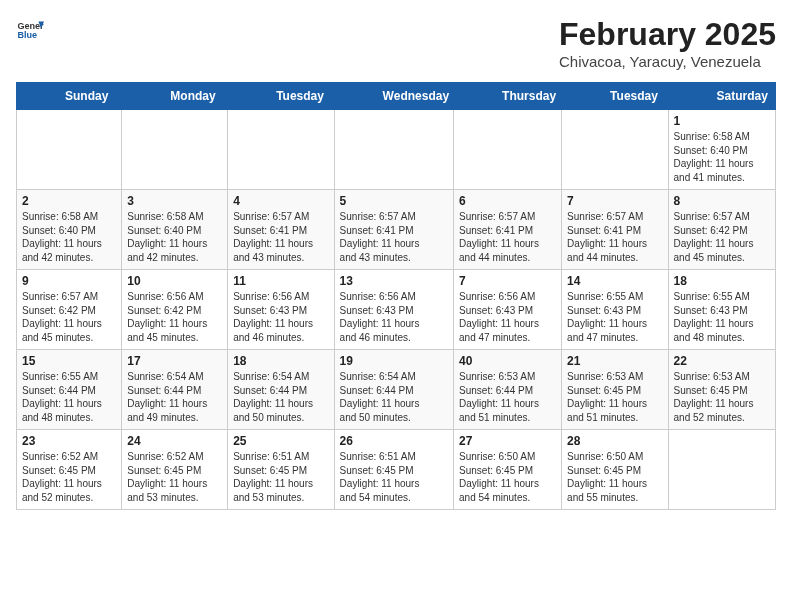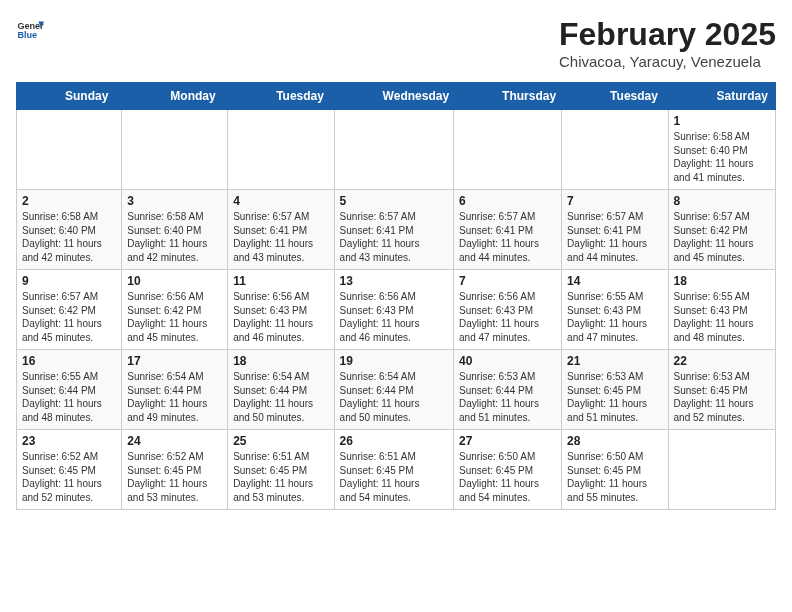--- a/index.html
+++ b/index.html
@@ -223,21 +223,21 @@
         <td>
           <span class="day-number">18</span>
           <div class="day-info" style="white-space: pre-line;">Sunrise: 6:55 AM
 Sunset: 6:43 PM
 Daylight: 11 hours
 and 48 minutes.</div>
         </td>
       </tr>
       <tr>
         <td>
-          <span class="day-number">16</span>
+          <span class="day-number">15</span>
           <div class="day-info" style="white-space: pre-line;">Sunrise: 6:55 AM
 Sunset: 6:44 PM
 Daylight: 11 hours
 and 48 minutes.</div>
         </td>
         <td>
           <span class="day-number">17</span>
           <div class="day-info" style="white-space: pre-line;">Sunrise: 6:54 AM
 Sunset: 6:44 PM
 Daylight: 11 hours

